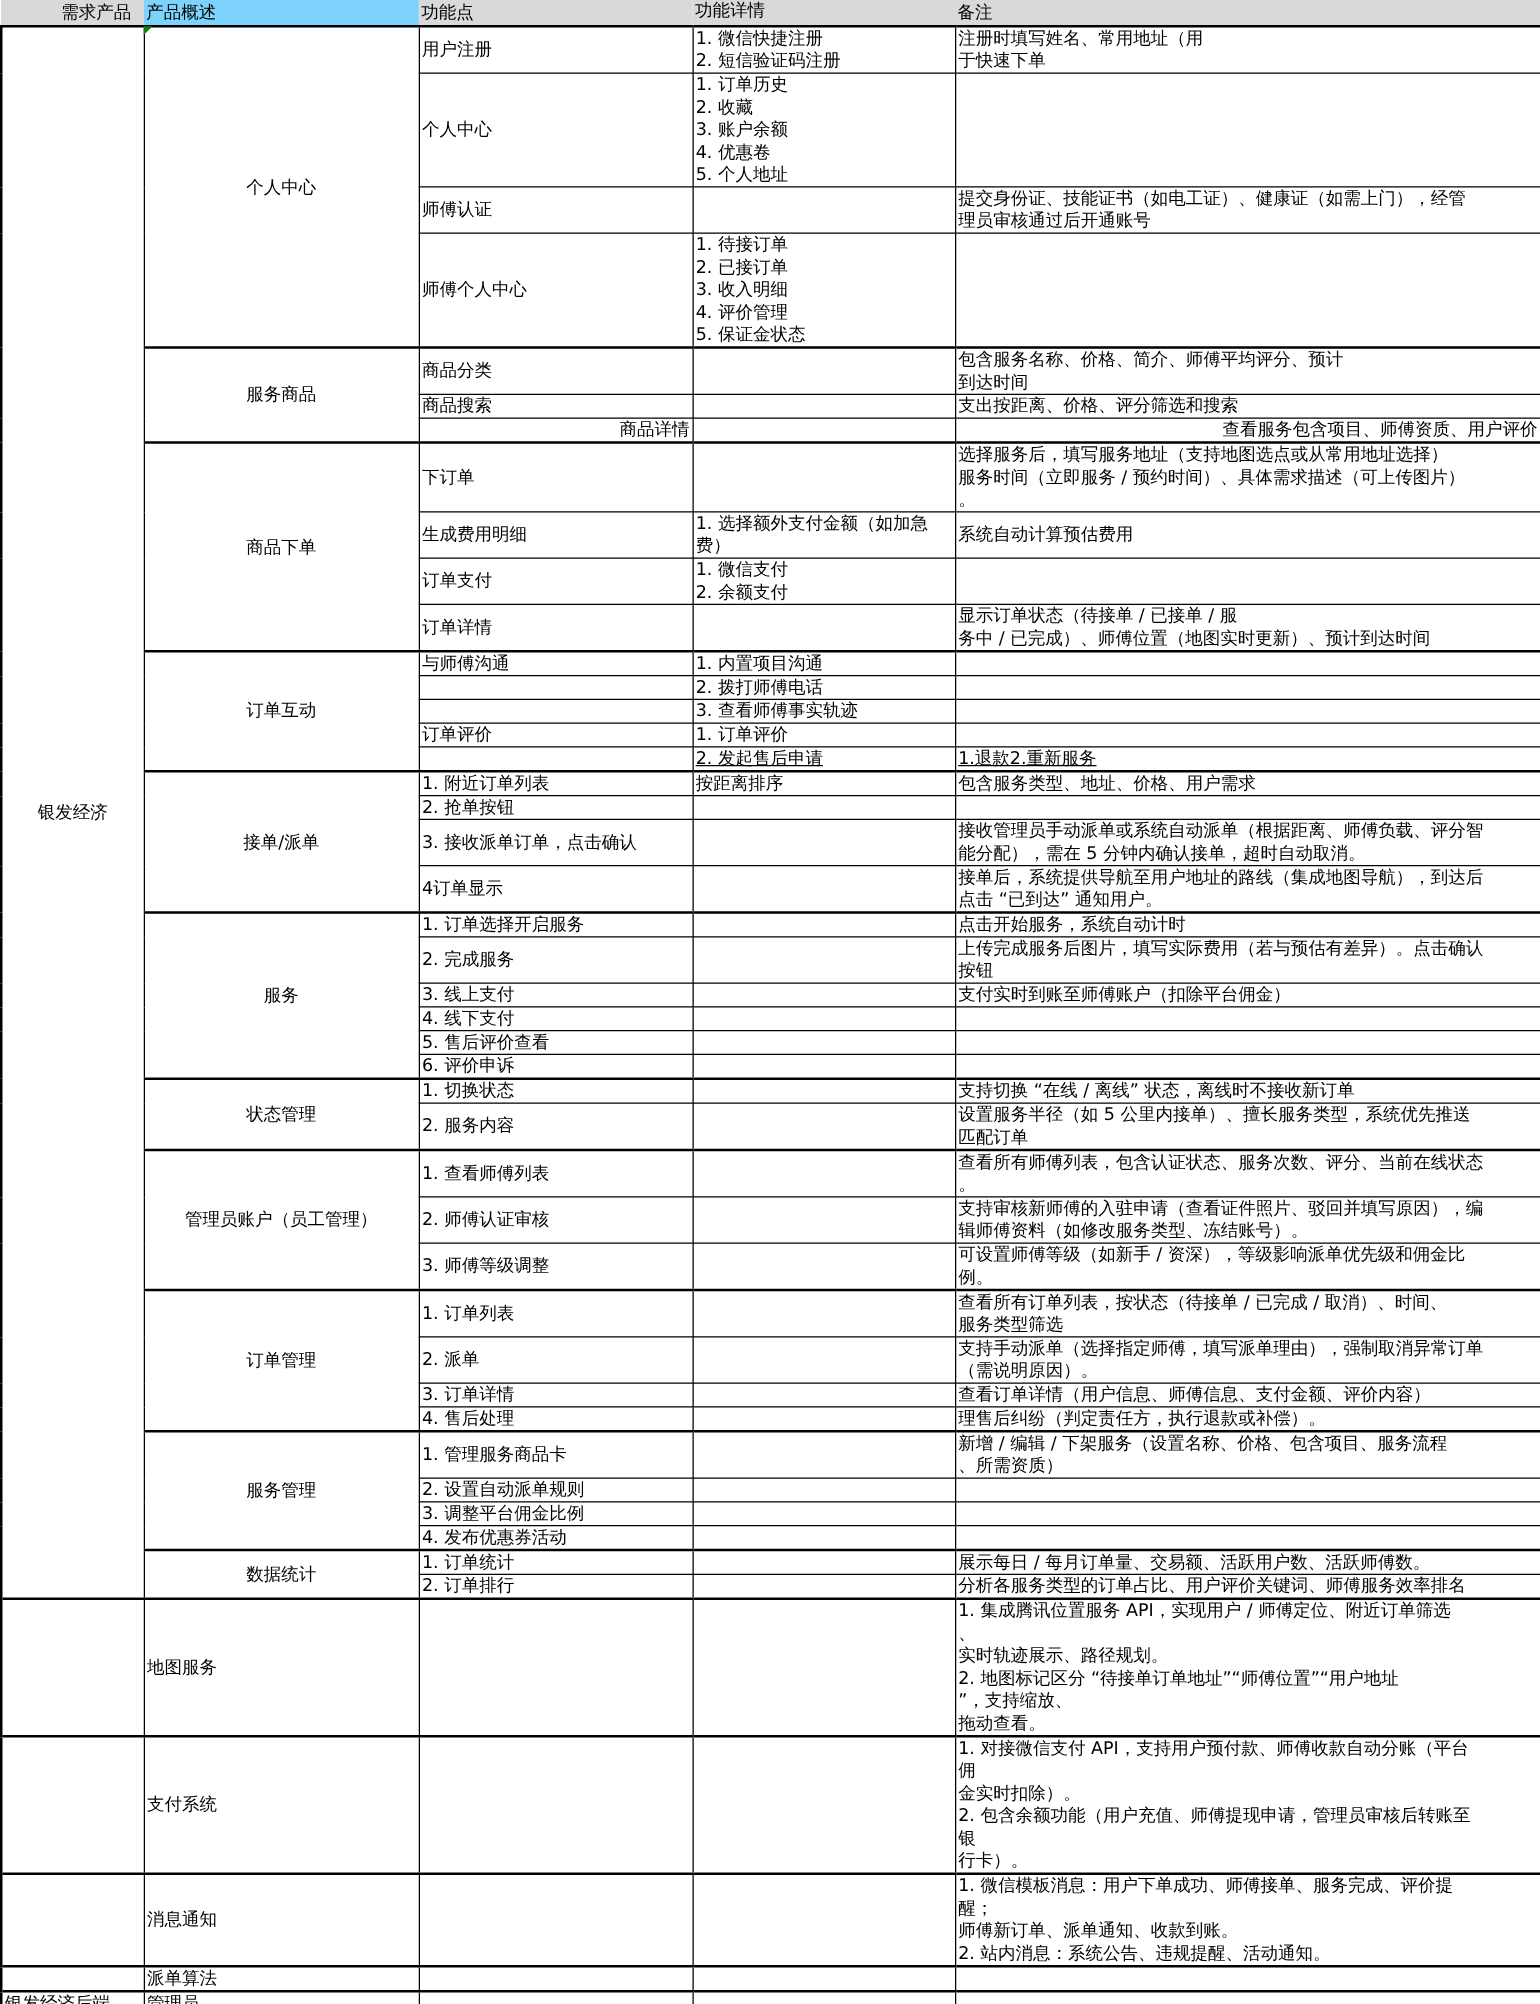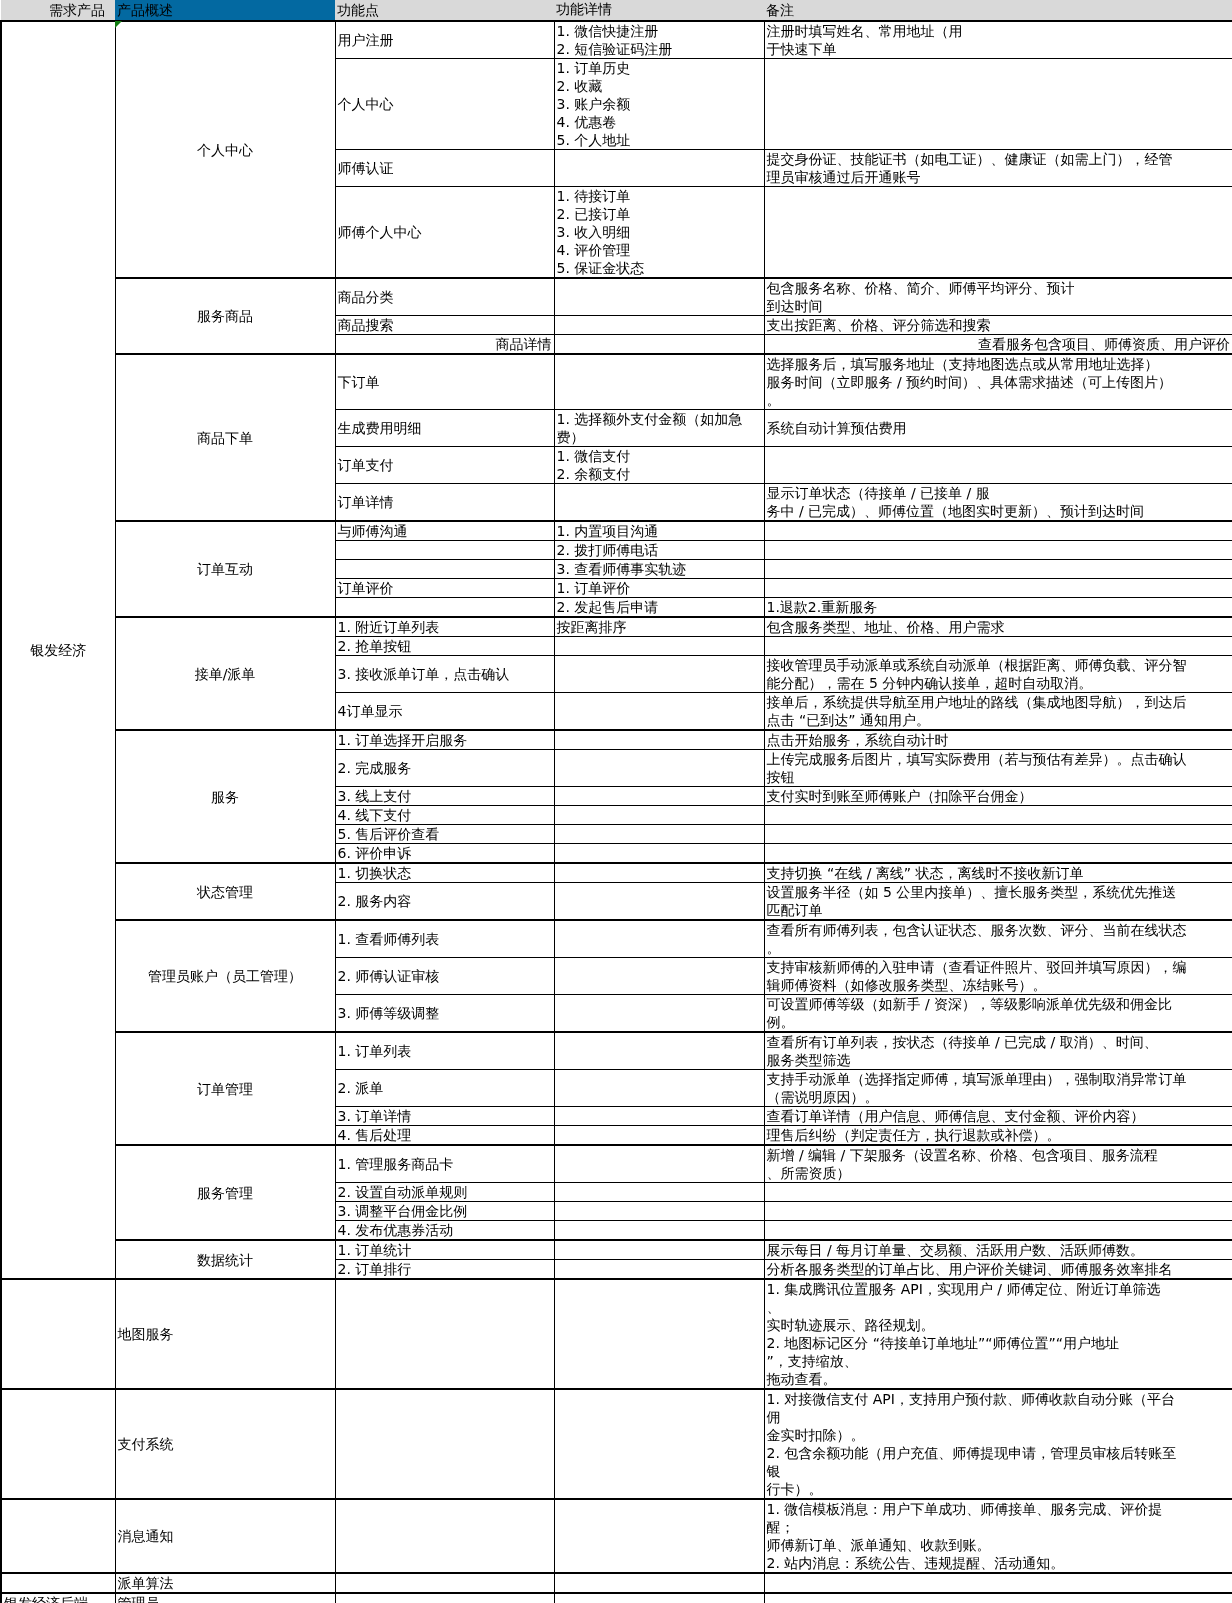--- a/index.html
+++ b/index.html
@@ -27,21 +27,21 @@
     <colgroup>
       <col class="cA">
         <col class="cB">
         <col class="cC">
         <col class="cD">
         <col class="cE">
     </colgroup>
     <thead>
       <tr style="background: rgb(217, 217, 217);">
           <td style="background: rgb(217, 217, 217); padding-left: 48px;">需求产品</td>
-          <td style="background: #0369a1;">产品概述</td>
+          <td style="background: #7dd3fc;">产品概述</td>
           <td style="background: rgb(217, 217, 217);">功能点</td>
           <td style="background: rgb(217, 217, 217); font-family: Liberation Mono, monospace;">功能详情</td>
           <td style="background: rgb(217, 217, 217);">备注</td>
         </tr>
     </thead>
     <tbody>
         <tr class="sec-start" style="height: 36px;">
           <td class="a" rowspan="41">银发经济</td>
           <td class="b" rowspan="4">个人中心</td>
           <td class="c">用户注册</td>
@@ -131,21 +131,21 @@
         <tr style="height: 18px;">
           <td class="c"></td>
           <td class="d">3. 查看师傅事实轨迹</td>
           <td class="e"></td>
         </tr>
         <tr style="height: 18px;">
           <td class="c">订单评价</td>
           <td class="d">1. 订单评价</td>
           <td class="e"></td>
         </tr>
-        <tr style="height: 18px;">
+        <tr style="height: 18px; text-decoration: underline;">
           <td class="c"></td>
           <td class="d">2. 发起售后申请</td>
           <td class="e">1.退款2.重新服务</td>
         </tr>
         <tr class="grp-start" style="height: 18px;">
           <td class="b" rowspan="4">接单/派单</td>
           <td class="c">1. 附近订单列表</td>
           <td class="d">按距离排序</td>
           <td class="e">包含服务类型、地址、价格、用户需求</td>
         </tr>

